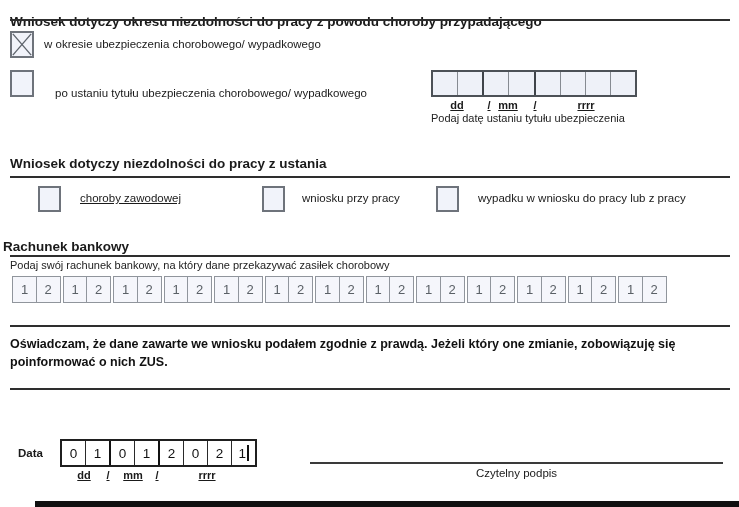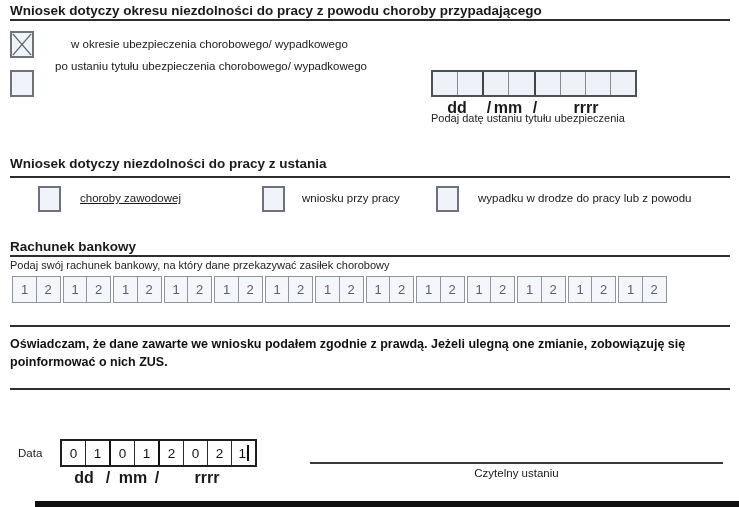--- a/index.html
+++ b/index.html
@@ -28,21 +28,21 @@
     flex: 1; border-right: 1px solid #868b92; background: #eef1f8;
     display: flex; align-items: center; justify-content: center;
     font-size: 13.5px; color: #111;
   }
   .date-cell:last-child { border-right: none; }
   .date-cell.grp { border-right: 2px solid #3f444a; }
   .date-strip.white { border-color: #1f1f1f; background: #fff; }
   .date-strip.white .date-cell { background: #fff; border-right-color: #2a2a2a; }
   .date-strip.white .date-cell.grp { border-right-color: #111; }
 
-  .fmt-label { position: absolute; transform: translateX(-50%); font-weight: bold; font-size: 16px; white-space: nowrap; }
+  .fmt-label { position: absolute; transform: translateX(-50%); font-weight: bold; font-size: 11px; white-space: nowrap; text-decoration: underline; }
 
   
   .bank-row { position: absolute; left: 12px; top: 276px; display: flex; gap: 2px; }
   .bank-pair { display: flex; }
   .bank-cell {
     width: 25px; height: 27px; background: #f5f6fb; border: 1.5px solid #90959c;
     display: flex; align-items: center; justify-content: center;
     font-size: 13px; color: #5a6066;
   }
   .bank-pair .bank-cell + .bank-cell { margin-left: -1.5px; }
@@ -53,35 +53,35 @@
   }
 
   .caret { display: inline-block; width: 1.5px; height: 16px; background: #111; margin-left: 1px; }
 
   .sig-caption { position: absolute; left: 310px; top: 467px; width: 413px; text-align: center; font-size: 11.5px; }
   .bottom-bar { position: absolute; left: 35px; right: 0; top: 501px; height: 6px; background: #101010; }
 </style>
 </head>
 <body>
 
-<div class="sec-title" style="left:10px; top:3px;">Wniosek dotyczy okresu niezdolności do pracy z powodu choroby przypadającego</div>
+<div class="sec-title" style="left:10px; top:14px;">Wniosek dotyczy okresu niezdolności do pracy z powodu choroby przypadającego</div>
 <div class="rule" style="left:10px; top:19px; width:720px;"></div>
 
 <div class="cb" style="left:10px; top:31px;">
   <span>
     <svg viewBox="0 0 24 27" preserveAspectRatio="none">
       <line x1="1" y1="1" x2="23" y2="26" stroke="#5d636b" stroke-width="1.6"></line>
       <line x1="23" y1="1" x2="1" y2="26" stroke="#5d636b" stroke-width="1.6"></line>
     </svg>
   </span>
 </div>
-<div class="cb-label" style="left:71px; top:38px;text-align:right;">w okresie ubezpieczenia chorobowego/ wypadkowego</div>
+<div class="cb-label" style="left:44px; top:38px;text-align:right;">w okresie ubezpieczenia chorobowego/ wypadkowego</div>
 
 <div class="cb" style="left:10px; top:70px;"></div>
-<div class="cb-label" style="left:55px; top:60px;">po ustaniu tytułu ubezpieczenia chorobowego/ wypadkowego</div>
+<div class="cb-label" style="left:55px; top:87px;">po ustaniu tytułu ubezpieczenia chorobowego/ wypadkowego</div>
 
 <div class="date-strip" style="left:431px; top:70px; width:206px; height:27px;">
   <div class="date-cell"></div>
   <div class="date-cell grp"></div>
   <div class="date-cell"></div>
   <div class="date-cell grp"></div>
   <div class="date-cell"></div>
   <div class="date-cell"></div>
   <div class="date-cell"></div>
   <div class="date-cell"></div>
@@ -96,23 +96,23 @@
 <div class="sec-title" style="left:10px; top:156px;">Wniosek dotyczy niezdolności do pracy z ustania</div>
 <div class="rule" style="left:10px; top:176px; width:720px;"></div>
 
 <div class="cb" style="left:38px; top:186px; width:23px; height:26px;"></div>
 <div class="cb-label" style="left:80px; top:192px;text-decoration:underline;">choroby zawodowej</div>
 
 <div class="cb" style="left:262px; top:186px; width:23px; height:26px;"></div>
 <div class="cb-label" style="left:302px; top:192px;">wniosku przy pracy</div>
 
 <div class="cb" style="left:436px; top:186px; width:23px; height:26px;"></div>
-<div class="cb-label" style="left:478px; top:192px;">wypadku w drodze do pracy lub z powodu</div>
+<div class="cb-label" style="left:478px; top:192px;">wypadku w wniosku do pracy lub z pracy</div>
 
-<div class="sec-title" style="left:10px; top:239px;">Rachunek bankowy</div>
+<div class="sec-title" style="left:3px; top:239px;">Rachunek bankowy</div>
 <div class="rule" style="left:10px; top:255px; width:720px;"></div>
 <div class="abs thin-note" style="left:10px; top:259px;">Podaj swój rachunek bankowy, na który dane przekazywać zasiłek chorobowy</div>
 
 <div class="bank-row">
   <div class="bank-pair">
     <div class="bank-cell">1</div>
     <div class="bank-cell">2</div>
   </div>
   <div class="bank-pair">
     <div class="bank-cell">1</div>
@@ -159,25 +159,25 @@
     <div class="bank-cell">2</div>
   </div>
   <div class="bank-pair">
     <div class="bank-cell">1</div>
     <div class="bank-cell">2</div>
   </div>
 </div>
 
 <div class="rule" style="left:10px; top:325px; width:720px;"></div>
 
-<div class="declaration">Oświadczam, że dane zawarte we wniosku podałem zgodnie z prawdą. Jeżeli ulegną one zmianie, zobowiązuję się poinformować o nich ZUS.</div>
+<div class="declaration">Oświadczam, że dane zawarte we wniosku podałem zgodnie z prawdą. Jeżeli który one zmianie, zobowiązuję się poinformować o nich ZUS.</div>
 
 <div class="rule" style="left:10px; top:388px; width:720px;"></div>
 
-<div class="abs" style="left:18px; top:447px; font-size:11.5px;">Data</div>
+<div class="abs" style="left:18px; top:447px; font-size:11.5px;font-weight:bold;">Data</div>
 
 <div class="date-strip white" style="left:60px; top:439px; width:197px; height:28px;">
   <div class="date-cell">0</div>
   <div class="date-cell grp">1</div>
   <div class="date-cell">0</div>
   <div class="date-cell grp">1</div>
   <div class="date-cell">2</div>
   <div class="date-cell">0</div>
   <div class="date-cell">2</div>
   <div class="date-cell">
@@ -185,15 +185,15 @@
       <span class="caret"></span>
   </div>
 </div>
 <span class="fmt-label" style="left:84px; top:469px;">dd</span>
 <span class="fmt-label" style="left:108px; top:469px;">/</span>
 <span class="fmt-label" style="left:133px; top:469px;">mm</span>
 <span class="fmt-label" style="left:157px; top:469px;">/</span>
 <span class="fmt-label" style="left:207px; top:469px;">rrrr</span>
 
 <div class="rule" style="left:310px; top:462px; width:413px; background:#3a3a3a;"></div>
-<div class="sig-caption">Czytelny ustaniu</div>
+<div class="sig-caption">Czytelny podpis</div>
 
 <div class="bottom-bar"></div>
 
 </body></html>

